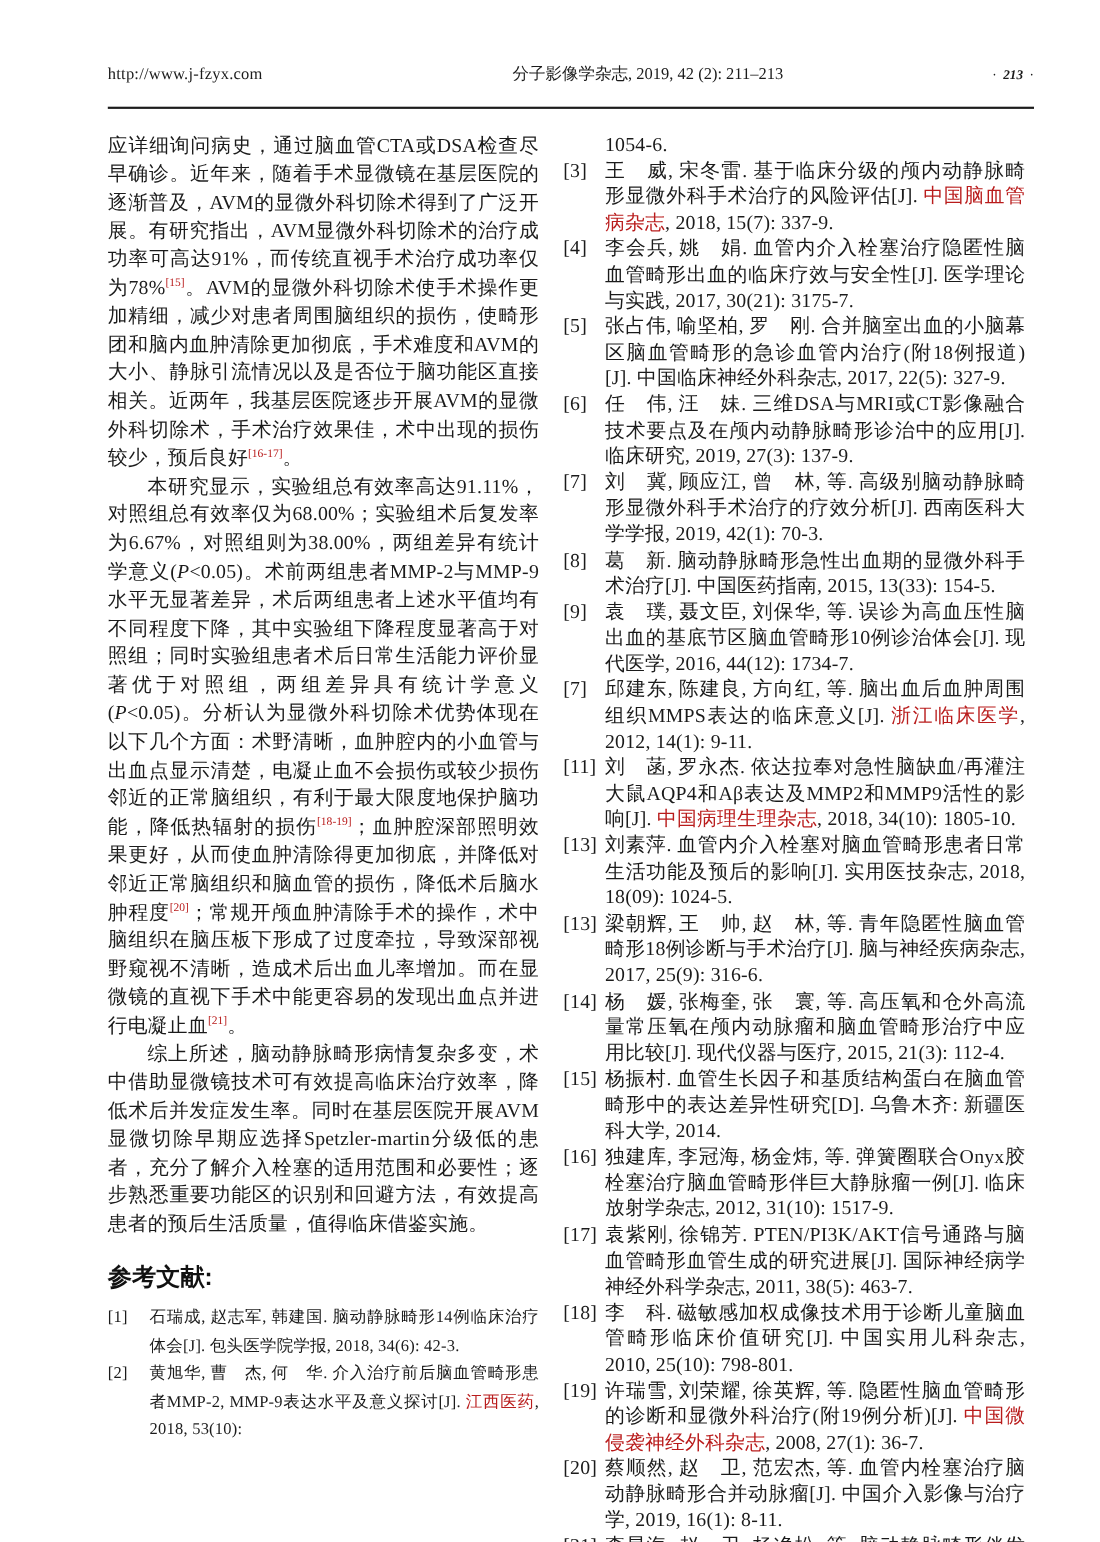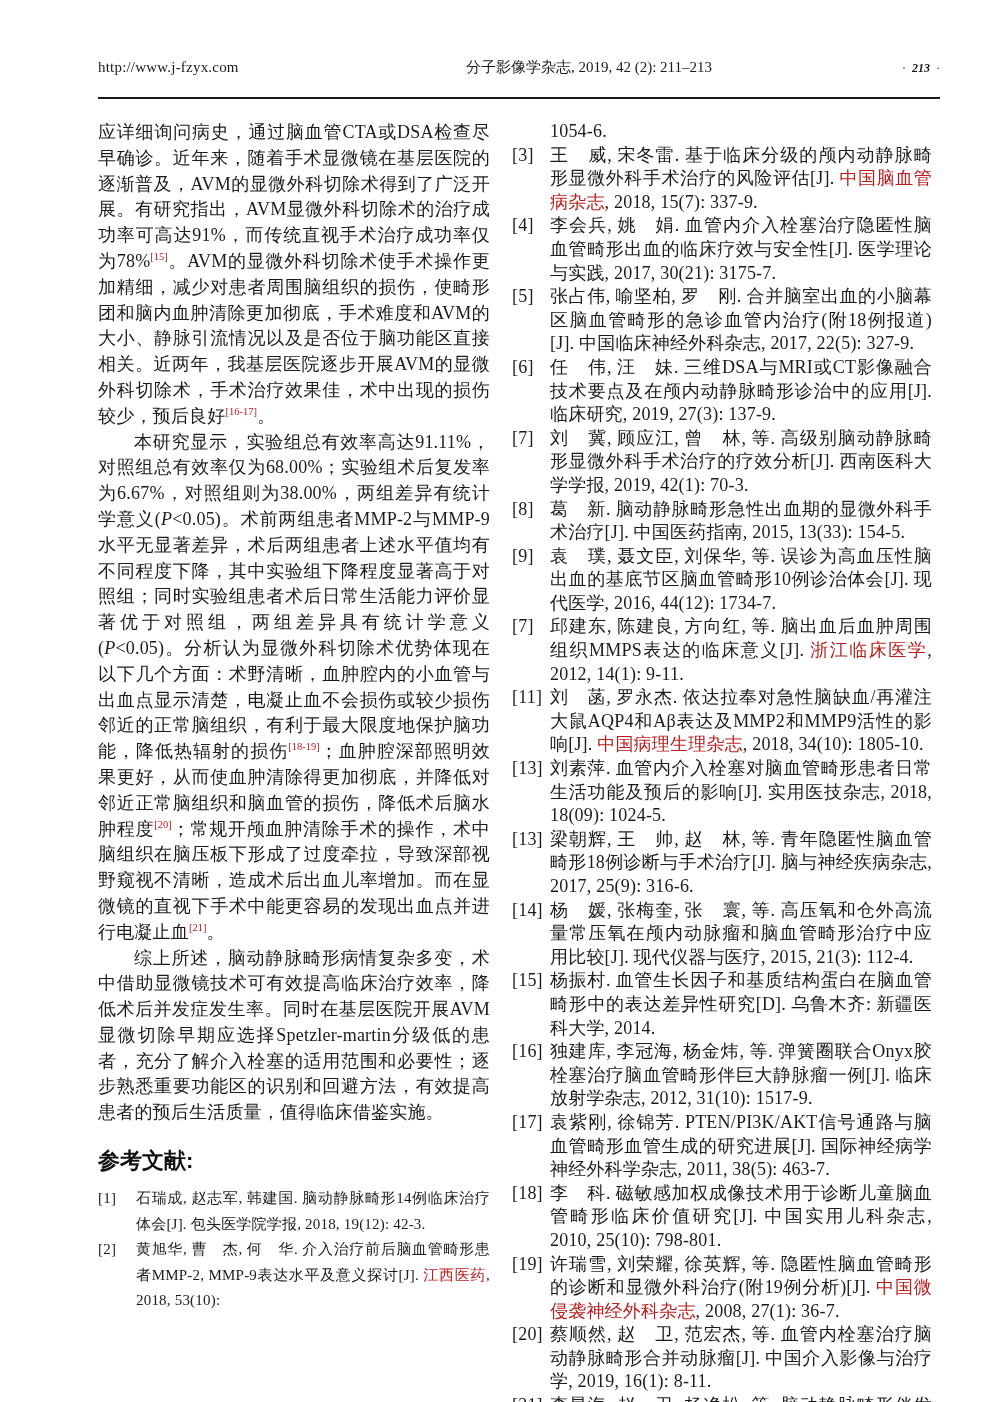--- a/index.html
+++ b/index.html
@@ -68,21 +68,21 @@
     <section class="col-left">
       <div id="body-paragraphs">
           <p class="body-para"><span>应详细询问病史，通过脑血管CTA或DSA检查尽早确诊。近年来，随着手术显微镜在基层医院的逐渐普及，AVM的显微外科切除术得到了广泛开展。有研究指出，AVM显微外科切除术的治疗成功率可高达91%，而传统直视手术治疗成功率仅为78%</span><sup class="link">[15]</sup><span>。AVM的显微外科切除术使手术操作更加精细，减少对患者周围脑组织的损伤，使畸形团和脑内血肿清除更加彻底，手术难度和AVM的大小、静脉引流情况以及是否位于脑功能区直接相关。近两年，我基层医院逐步开展AVM的显微外科切除术，手术治疗效果佳，术中出现的损伤较少，预后良好</span><sup class="link">[16-17]</sup><span>。</span></p>
           <p class="body-para indent"><span>本研究显示，实验组总有效率高达91.11%，对照组总有效率仅为68.00%；实验组术后复发率为6.67%，对照组则为38.00%，两组差异有统计学意义(</span><span class="it">P</span><span>&lt;0.05)。术前两组患者MMP-2与MMP-9水平无显著差异，术后两组患者上述水平值均有不同程度下降，其中实验组下降程度显著高于对照组；同时实验组患者术后日常生活能力评价显著优于对照组，两组差异具有统计学意义(</span><span class="it">P</span><span>&lt;0.05)。分析认为显微外科切除术优势体现在以下几个方面：术野清晰，血肿腔内的小血管与出血点显示清楚，电凝止血不会损伤或较少损伤邻近的正常脑组织，有利于最大限度地保护脑功能，降低热辐射的损伤</span><sup class="link">[18-19]</sup><span>；血肿腔深部照明效果更好，从而使血肿清除得更加彻底，并降低对邻近正常脑组织和脑血管的损伤，降低术后脑水肿程度</span><sup class="link">[20]</sup><span>；常规开颅血肿清除手术的操作，术中脑组织在脑压板下形成了过度牵拉，导致深部视野窥视不清晰，造成术后出血儿率增加。而在显微镜的直视下手术中能更容易的发现出血点并进行电凝止血</span><sup class="link">[21]</sup><span>。</span></p>
           <p class="body-para indent"><span>综上所述，脑动静脉畸形病情复杂多变，术中借助显微镜技术可有效提高临床治疗效率，降低术后并发症发生率。同时在基层医院开展AVM显微切除早期应选择Spetzler-martin分级低的患者，充分了解介入栓塞的适用范围和必要性；逐步熟悉重要功能区的识别和回避方法，有效提高患者的预后生活质量，值得临床借鉴实施。</span></p>
         </div>
       <h3 class="refs-heading">参考文献:</h3>
       <div id="left-refs">
           <div class="ref">
             <span class="ref-label">[1]</span>
-            <div class="ref-text"><span>石瑞成, 赵志军, 韩建国. 脑动静脉畸形14例临床治疗体会[J]. 包头医学院学报, 2018, 19(12): 42-3.</span></div>
+            <div class="ref-text"><span>石瑞成, 赵志军, 韩建国. 脑动静脉畸形14例临床治疗体会[J]. 包头医学院学报, 2018, 34(6): 42-3.</span></div>
           </div>
           <div class="ref">
             <span class="ref-label">[2]</span>
             <div class="ref-text"><span>黄旭华, 曹　杰, 何　华. 介入治疗前后脑血管畸形患者MMP-2, MMP-9表达水平及意义探讨[J]. </span><span class="link">江西医药</span><span>, 2018, 53(10):</span></div>
           </div>
         </div>
     </section>
     <section class="col-right">
       <div class="ref-cont">1054-6.</div>
       <div id="right-refs">

